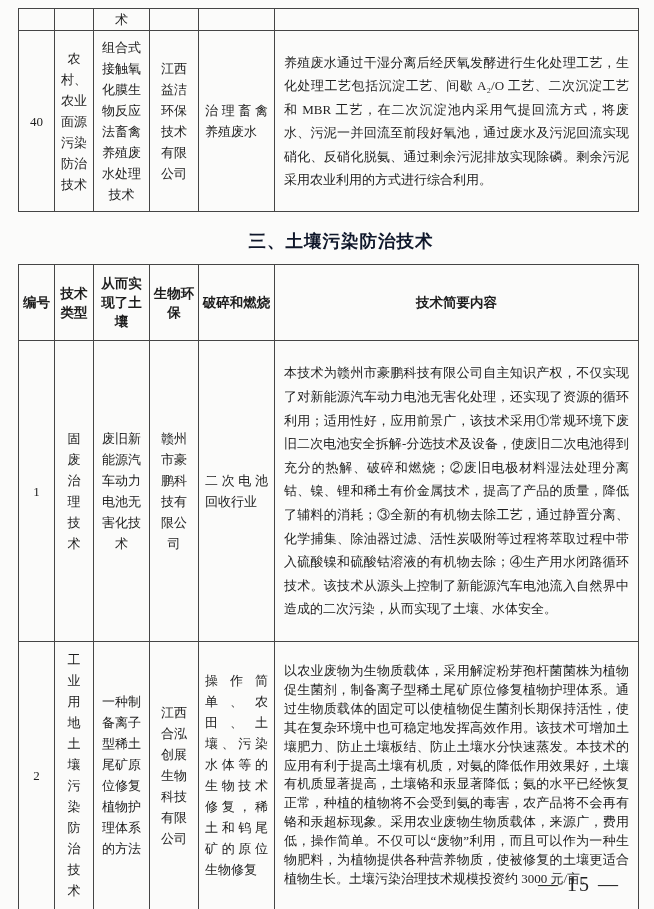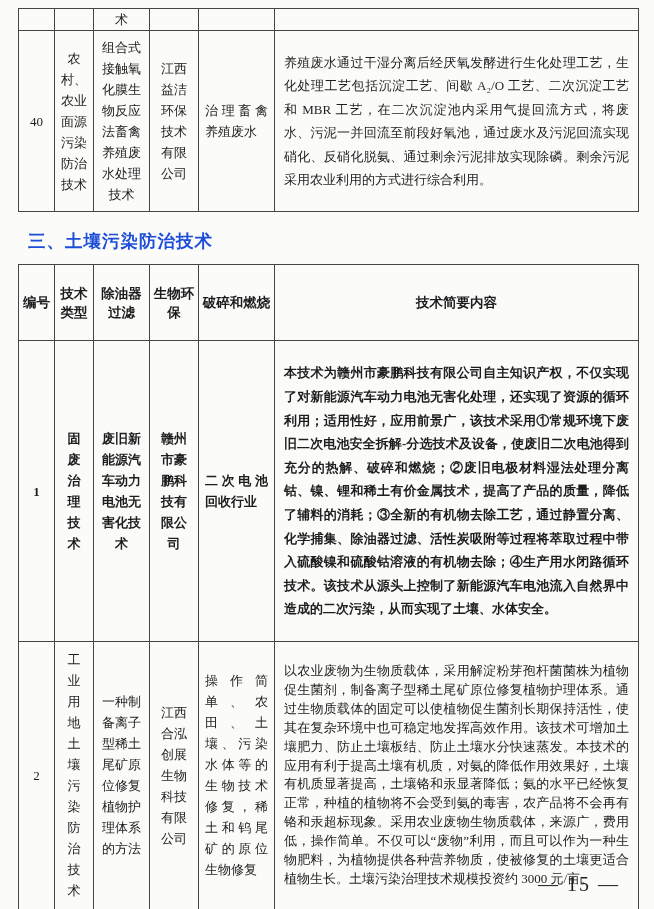--- a/index.html
+++ b/index.html
@@ -46,33 +46,34 @@
   
   .cont-table .partial td { height: 21px; line-height: 17px; }
   .cont-table .main td { height: 164px; }
   .cont-table .main td.desc { line-height: 23.4px; }
 
   
   .section-heading {
     font-family: "Liberation Sans", "DejaVu Sans", sans-serif;
     font-weight: bold;
     font-size: 17.5px;
-    color: #1d4ed8;
+    color: #0f172a;
     margin: 17px 0 11px 28px;
     letter-spacing: 1px;
+    text-align: center;
   }
 
   
   .soil-table .header td {
     font-weight: bold;
     height: 76px;
     font-size: 13.5px;
     line-height: 19px;
   }
-  .soil-table .r1 td { height: 254px; font-weight: bold; }
+  .soil-table .r1 td { height: 254px; }
   .soil-table .r1 td.desc { line-height: 23.6px; }
   .soil-table .r2 td { height: 246px; }
   .soil-table .r2 td.desc { line-height: 18.9px; }
   .soil-table td.one-per-line { padding: 2px 12px; }
 
   .page-number {
     position: absolute;
     right: 34px;
     bottom: 13px;
     font-size: 20px;
@@ -122,21 +123,21 @@
         <col class="c2">
         <col class="c3">
         <col class="c4">
         <col class="c5">
         <col class="c6">
     </colgroup>
     <tbody>
       <tr class="header">
         <td>编号</td>
         <td>技术类型</td>
-        <td>除油器过滤</td>
+        <td>从而实现了土壤</td>
         <td>生物环保</td>
         <td>破碎和燃烧</td>
         <td>技术简要内容</td>
       </tr>
       <tr class="r1">
         <td>1</td>
         <td class="one-per-line">固废治理技术</td>
         <td class="tight">废旧新能源汽车动力电池无害化技术</td>
         <td class="unit-cell">赣州市豪鹏科技有限公司</td>
         <td class="field-cell">二次电池回收行业</td>

